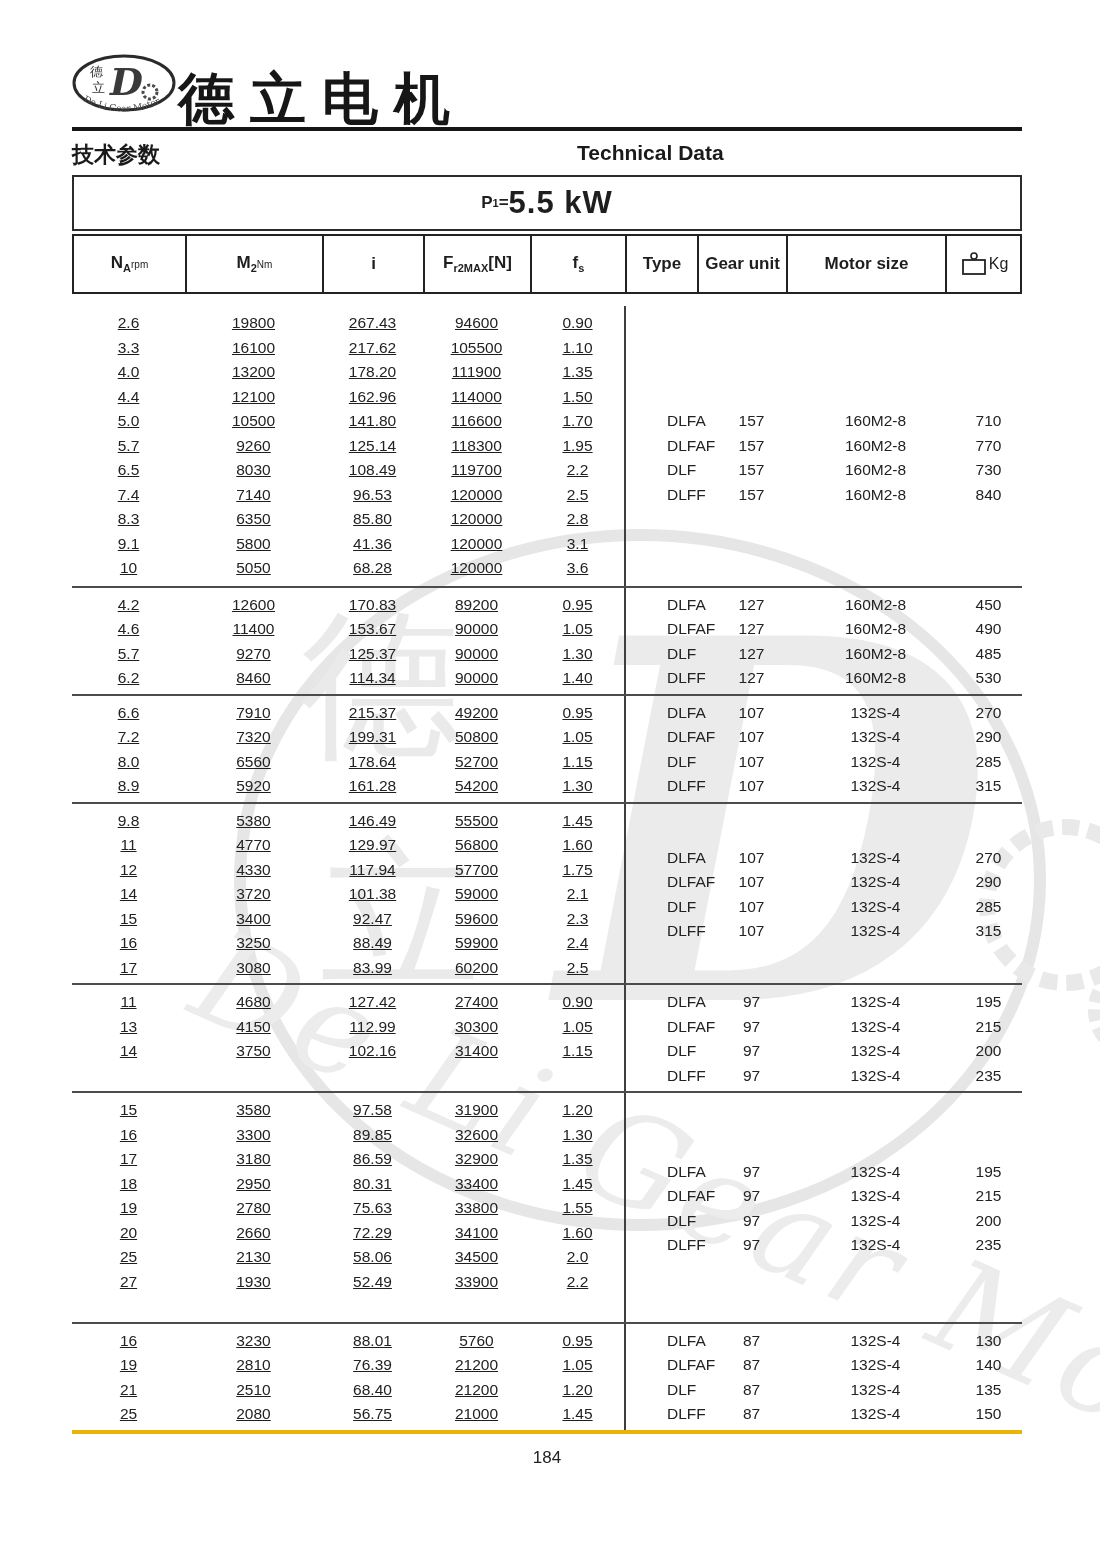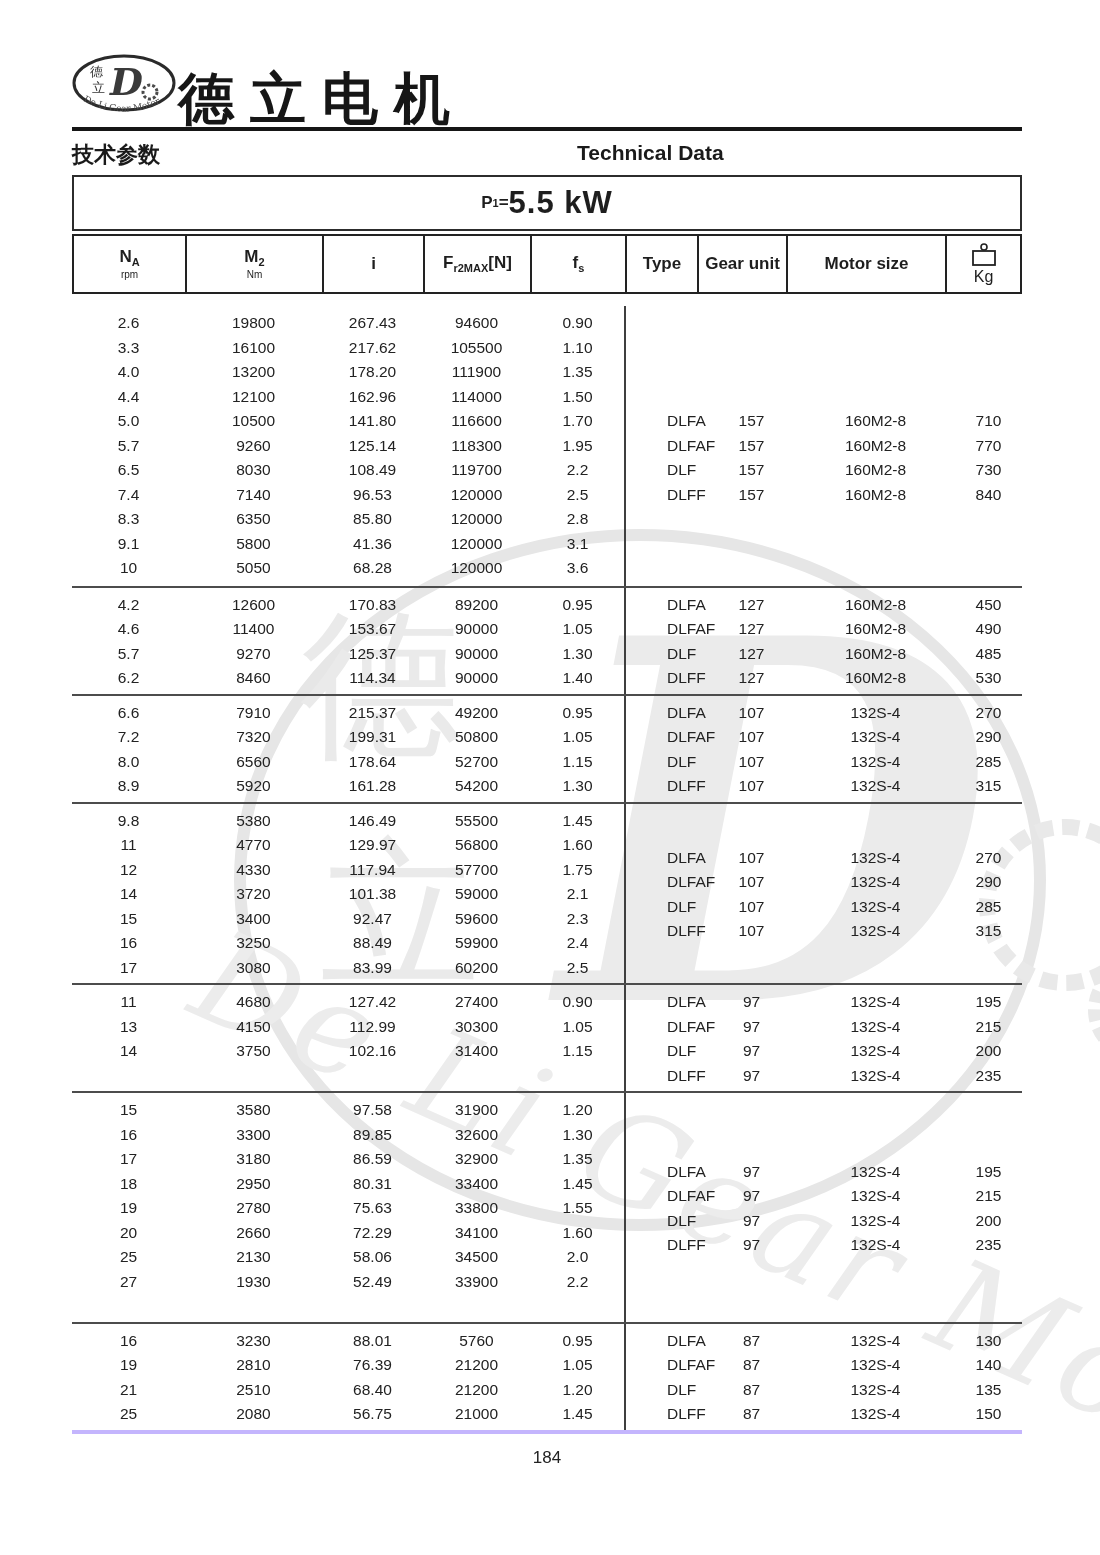--- a/index.html
+++ b/index.html
@@ -16,31 +16,31 @@
   .sub-en{position:absolute;left:577px;top:141px;font-size:21px;font-weight:bold;color:#1a1a1a;}
   
   .power-box{position:absolute;left:72px;top:175px;width:950px;height:56px;border:2px solid #2c2c2c;
              box-sizing:border-box;display:flex;align-items:center;justify-content:center;}
   .power-box .p{font-size:17px;font-weight:bold;}
   .power-box sub{font-size:11px;font-weight:bold;}
   .power-box .val{font-size:31px;font-weight:bold;letter-spacing:1px;}
   
   .thead{position:absolute;left:72px;top:234px;width:950px;height:60px;box-sizing:border-box;
          border:2px solid #222;display:flex;background:#fff;}
-  .th{box-sizing:border-box;border-right:2px solid #222;display:flex;flex-direction:column;
+  .th{box-sizing:border-box;border-right:2px solid #222;display:flex;flex-direction:row;
       align-items:center;justify-content:center;line-height:1.1;}
   .th:last-child{border-right:none;}
   .th .main{font-size:17px;font-weight:bold;}
   .th .main sub{font-size:11px;}
   .th .unit{font-size:10px;margin-top:1px;}
   .th0{width:113px}.th1{width:137px}.th2{width:101px}.th3{width:107px}.th4{width:95px}
   .th5{width:72px}.th6{width:89px}.th7{width:159px}.th8{width:67px;flex:1}
   .kg-icon{display:block;margin-bottom:1px;}
   
-  .data{position:absolute;left:72px;top:306px;width:950px;border-bottom:4px solid #c4b5fd;}
+  .data{position:absolute;left:72px;top:306px;width:950px;border-bottom:4px solid #eab308;text-decoration:underline;}
   .vdiv{position:absolute;left:552px;top:0;bottom:0;width:1.5px;background:#3f3f3f;}
   .section{position:relative;box-sizing:border-box;padding-top:5px;}
   .section + .section{border-top:2px solid #4c4c4c;}
   .drow{display:flex;height:24.5px;align-items:center;}
   .dc{text-align:center;font-size:15.5px;color:#222;}
   .dc0{width:113px}.dc1{width:137px}.dc2{width:101px}.dc3{width:107px}.dc4{width:95px}
   .models{position:absolute;left:553px;width:397px;}
   .mrow{display:flex;height:24.5px;align-items:center;}
   .mc{font-size:15.5px;text-align:center;color:#222;}
   .mc0{width:82px;text-align:left;padding-left:42px;box-sizing:border-box;}

